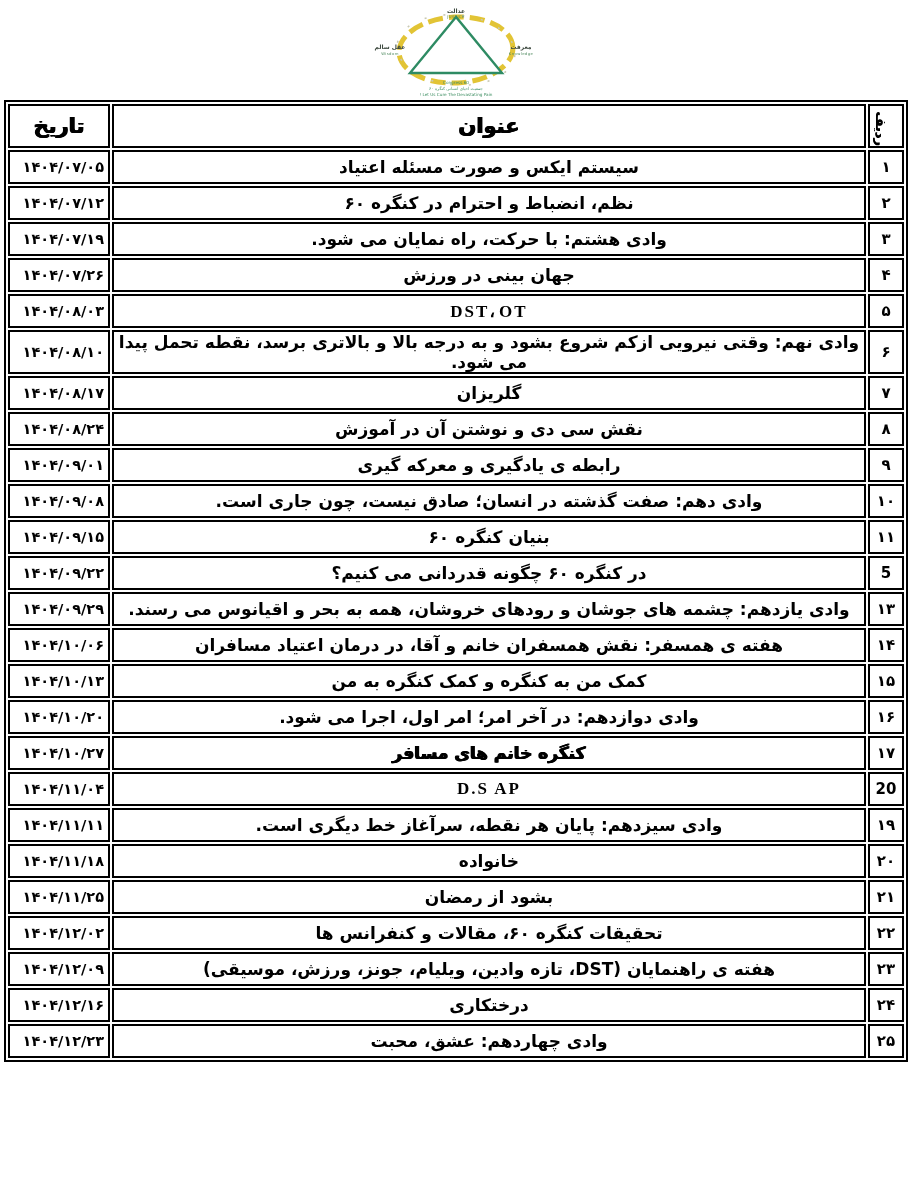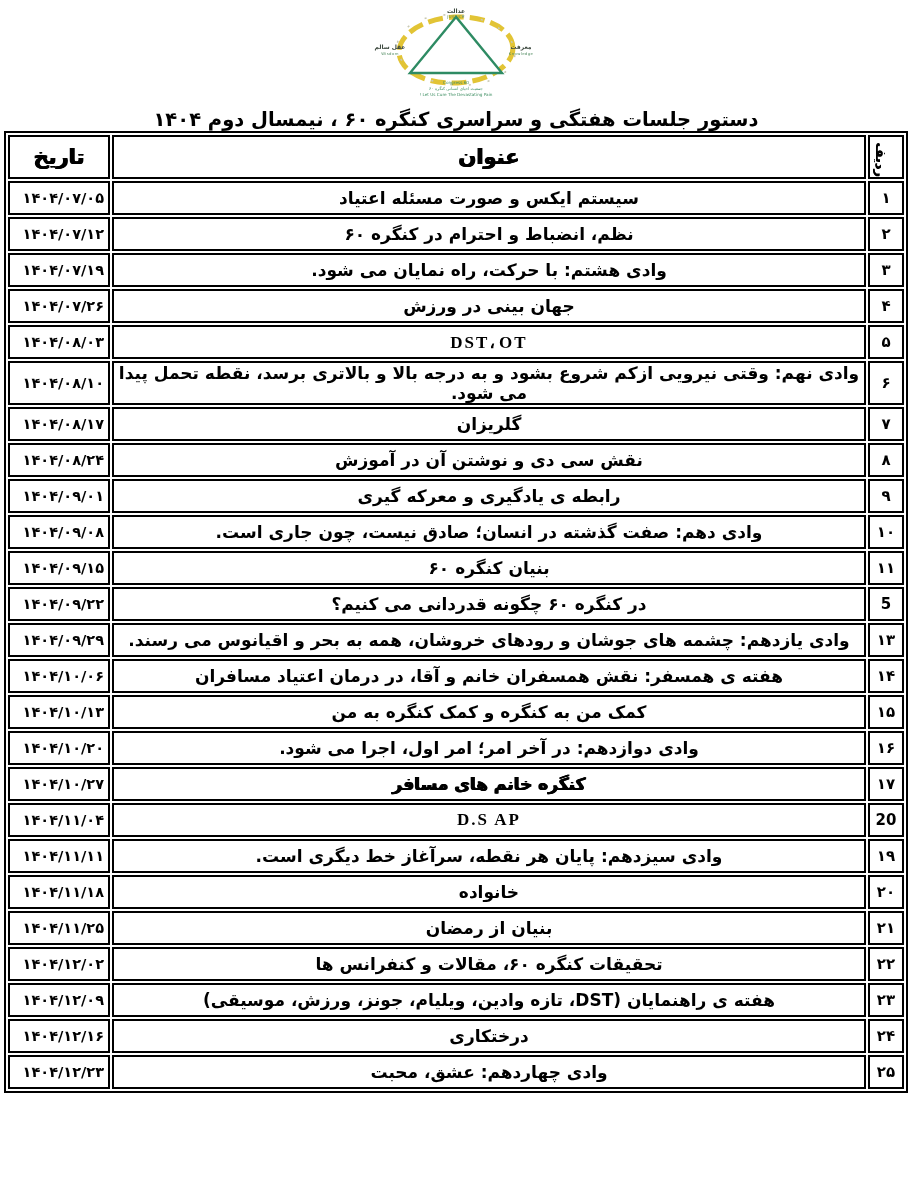--- a/index.html
+++ b/index.html
@@ -69,21 +69,20 @@
       <text x="163" y="45" text-anchor="middle" class="tiny-fa">معرفت</text>
       <text x="163" y="51" text-anchor="middle" class="tiny-en">Knowledge</text>
       <text x="32" y="45" text-anchor="middle" class="tiny-fa">عقل سالم</text>
       <text x="32" y="51" text-anchor="middle" class="tiny-en">Wisdom</text>
       <text x="98" y="80" text-anchor="middle" class="tiny-green">Congress 60</text>
       <text x="98" y="86" text-anchor="middle" class="tiny-green">جمعیت احیای انسانی کنگره ۶۰</text>
       <text x="98" y="92" text-anchor="middle" class="tiny-green">Let Us Cure The Devastating Pain !</text>
     </svg>
   </div>
 
-  <div class="doc-title">دستور جلسات هفتگی و سراسری کنگره ۶۰ ، نیمسال دوم ۱۴۰۴</div>
 
   <table class="schedule">
     <colgroup>
       <col class="c-num">
         <col class="c-title">
         <col class="c-date">
     </colgroup>
     <thead>
       <tr>
         <th>
@@ -194,21 +193,21 @@
         <td class="title-cell">وادی سیزدهم: پایان هر نقطه، سرآغاز خط دیگری است.</td>
         <td class="date-cell">۱۴۰۴/۱۱/۱۱</td>
       </tr>
         <tr>
         <td class="num-cell">۲۰</td>
         <td class="title-cell">خانواده</td>
         <td class="date-cell">۱۴۰۴/۱۱/۱۸</td>
       </tr>
         <tr>
         <td class="num-cell">۲۱</td>
-        <td class="title-cell">بنیان از رمضان</td>
+        <td class="title-cell">بشود از رمضان</td>
         <td class="date-cell">۱۴۰۴/۱۱/۲۵</td>
       </tr>
         <tr>
         <td class="num-cell">۲۲</td>
         <td class="title-cell">تحقیقات کنگره ۶۰، مقالات و کنفرانس ها</td>
         <td class="date-cell">۱۴۰۴/۱۲/۰۲</td>
       </tr>
         <tr>
         <td class="num-cell">۲۳</td>
         <td class="title-cell mid">هفته ی راهنمایان (DST، تازه وادین، ویلیام، جونز، ورزش، موسیقی)</td>

